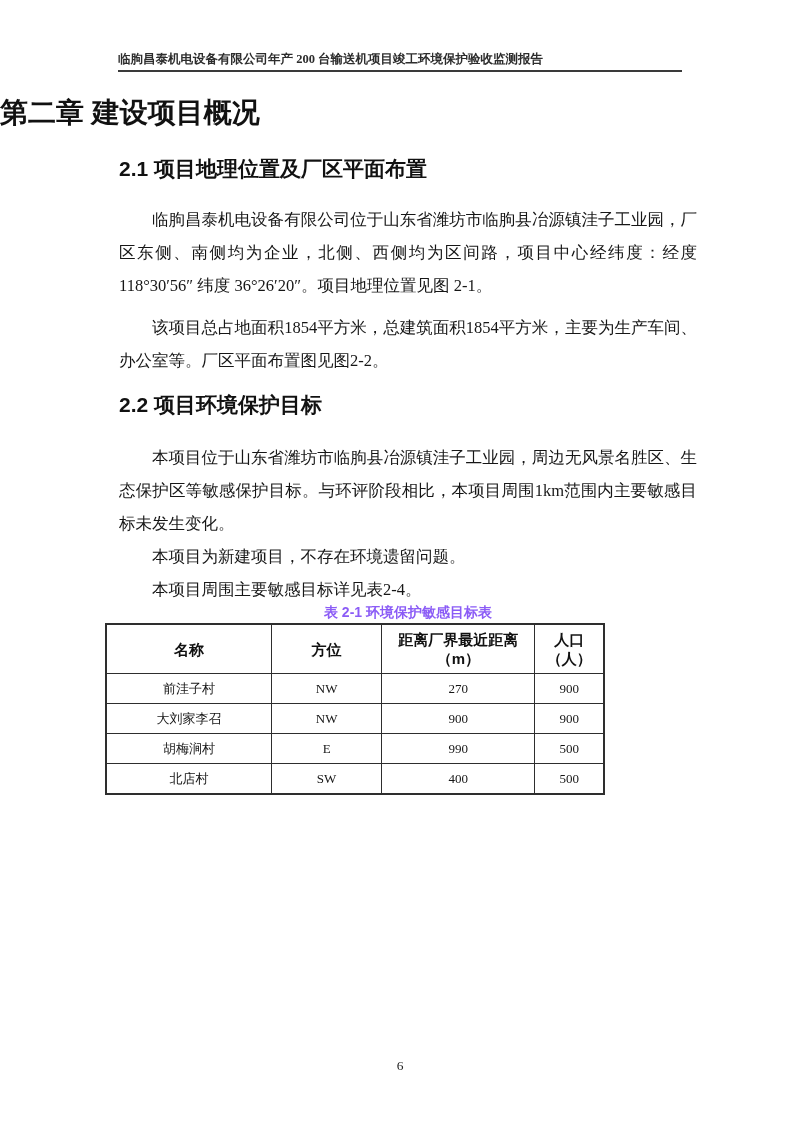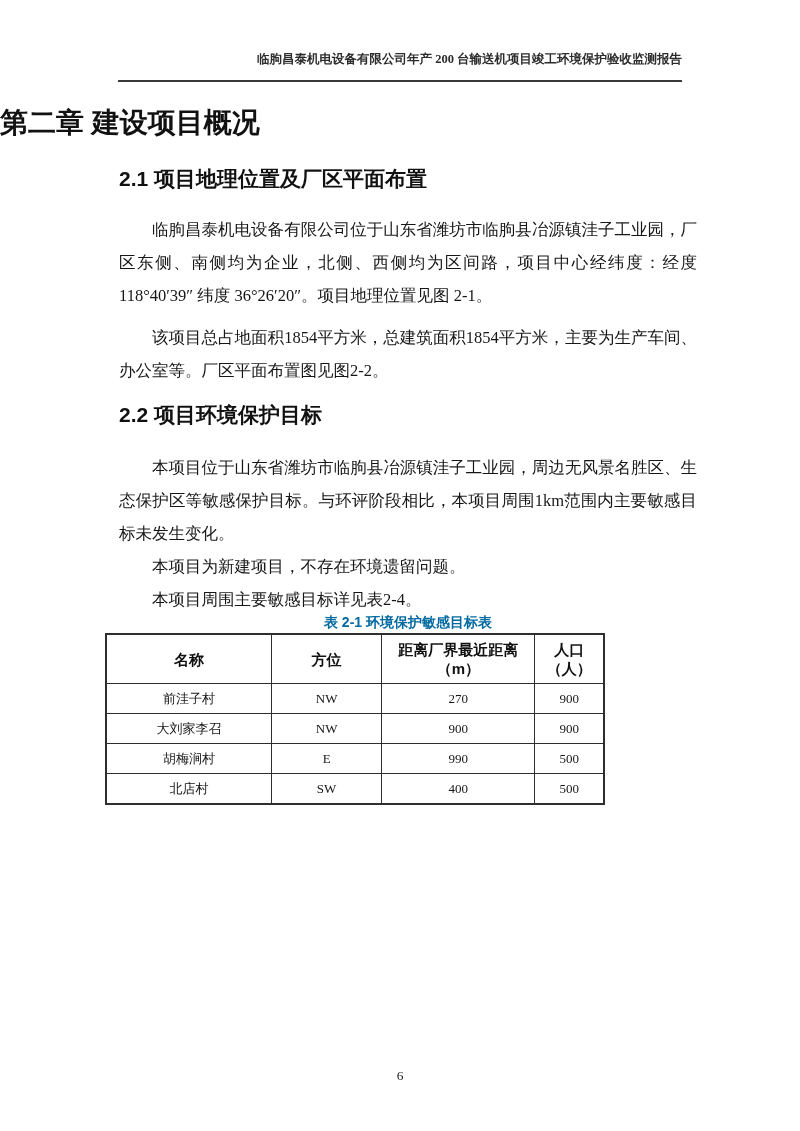--- a/index.html
+++ b/index.html
@@ -9,27 +9,27 @@
     height: 1131px;
     margin: 0 auto;
     background: #ffffff;
     overflow: hidden;
     color: #1a1a1a;
     font-family: "Liberation Serif", "DejaVu Serif", serif;
   }
   
   .running-header {
     margin: 51px 118px 0 118px;
-    text-align: right;
+    text-align: left;
     font-family: "Liberation Serif", "DejaVu Serif", serif;
     font-weight: bold;
     font-size: 12.5px;
     line-height: 17px;
     color: #2d2d2d;
-    padding-bottom: 12px;
+    padding-bottom: 2px;
     border-bottom: 2px solid #3a3a3a;
   }
   
   .chapter-title {
     margin-top: 26px;
     text-align: left;
     font-family: "Liberation Sans", "DejaVu Sans", sans-serif;
     font-weight: bold;
     font-size: 28px;
     line-height: 30px;
@@ -59,21 +59,21 @@
   .p-first   { margin-top: 21px; }
   .p-second  { margin-top: 9px;  }
   .p-third   { margin-top: 23px; }
   .table-caption {
     margin-top: -3px;
     text-align: center;
     font-family: "Liberation Sans", "DejaVu Sans", sans-serif;
     font-weight: bold;
     font-size: 14px;
     line-height: 18px;
-    color: #0369a1;
+    color: #8b5cf6;
   }
   .targets-table {
     width: 500px;
     margin-left: -14px;
     margin-top: 2px;
     border-collapse: collapse;
     border: 2px solid #2e2e2e;
   }
   .targets-table th, .targets-table td {
     border: 1.4px solid #2e2e2e;
@@ -111,21 +111,21 @@
 <div class="page">
 
   <div class="running-header">临朐昌泰机电设备有限公司年产 200 台输送机项目竣工环境保护验收监测报告</div>
 
   <div class="chapter-title">第二章 建设项目概况</div>
 
   <div class="content">
 
     <div class="section-heading h-21">2.1 项目地理位置及厂区平面布置</div>
 
-    <p class="para p-first">临朐昌泰机电设备有限公司位于山东省潍坊市临朐县冶源镇洼子工业园，厂区东侧、南侧均为企业，北侧、西侧均为区间路，项目中心经纬度：经度 118°40′39″ 纬度 36°26′20″。项目地理位置见图 2-1。</p>
+    <p class="para p-first">临朐昌泰机电设备有限公司位于山东省潍坊市临朐县冶源镇洼子工业园，厂区东侧、南侧均为企业，北侧、西侧均为区间路，项目中心经纬度：经度 118°30′56″ 纬度 36°26′20″。项目地理位置见图 2-1。</p>
 
     <p class="para p-second">该项目总占地面积1854平方米，总建筑面积1854平方米，主要为生产车间、办公室等。厂区平面布置图见图2-2。</p>
 
     <div class="section-heading h-22">2.2 项目环境保护目标</div>
 
     <p class="para p-third">本项目位于山东省潍坊市临朐县冶源镇洼子工业园，周边无风景名胜区、生态保护区等敏感保护目标。与环评阶段相比，本项目周围1km范围内主要敏感目标未发生变化。</p>
 
     <p class="para">本项目为新建项目，不存在环境遗留问题。</p>
 
     <p class="para">本项目周围主要敏感目标详见表2-4。</p>

